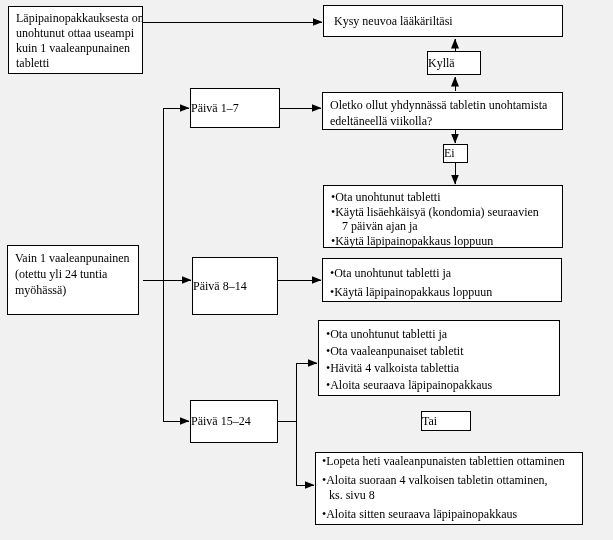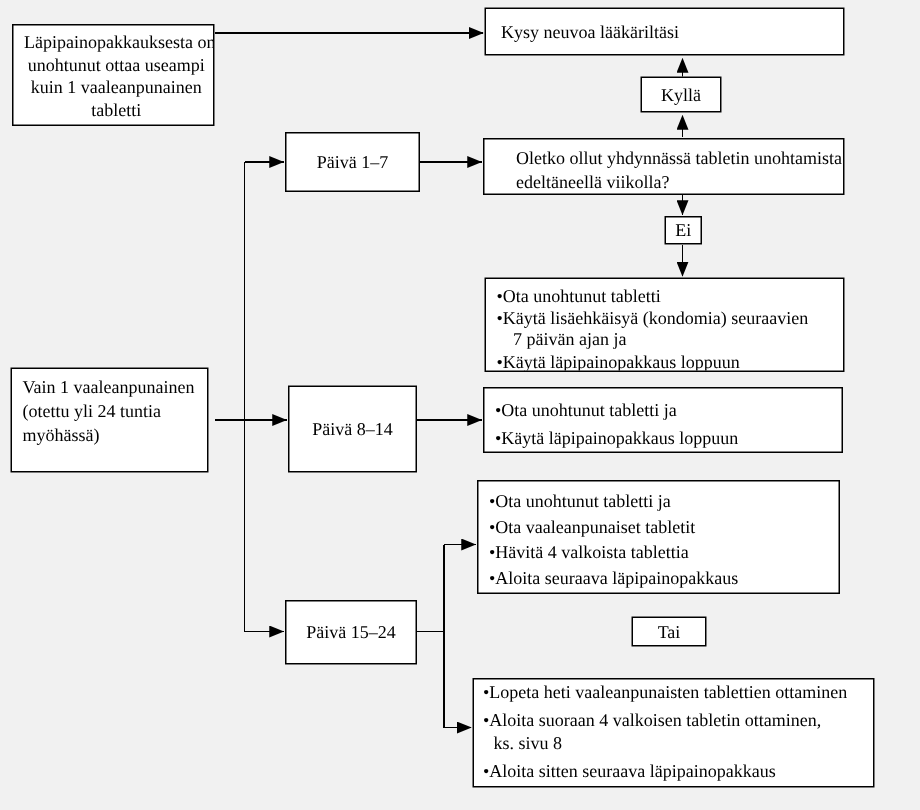--- a/index.html
+++ b/index.html
@@ -8,25 +8,25 @@
     background:var(--bg,#f1f1f1);
     font-family:"Liberation Serif", serif;
     font-size:12px; color:#000;
   }
   svg.wires { position:absolute; left:0; top:0; width:613px; height:540px; }
   .box {
     position:absolute; box-sizing:border-box;
     background:var(--boxfill,#fff); border:1px solid #000;
     overflow:hidden;
   }
-  .center { display:flex; align-items:center; justify-content:center; }
+  .center { display:flex; align-items:center; justify-content:flex-start; }
   .vcenter { display:flex; align-items:center;text-align:center; }
   .lines { padding:4px 3px 0 7px; }
   .line { line-height:15px; white-space:nowrap; }
-  #question-box .line { line-height:16px;margin-left:14px; }
+  #question-box .line { line-height:16px; }
   #start-single-box .line { line-height:16px; }
   ul.actions { margin:0; padding:4px 2px 0 7px; list-style:none;font-family:Liberation Serif, serif; }
   .actions li {
     padding-left:11px; text-indent:-11px;
     white-space:pre-line; line-height:14.5px;
   }
   .actions li::before { content:"\2022 "; }
   #actions-2 li { line-height:18px; padding-top:1px; }
   #actions-3 li { line-height:17px; }
   #actions-3 { padding-top:5px; }
@@ -59,21 +59,21 @@
       <line x1="163" y1="421" x2="189" y2="421" marker-end="url(#arr)"></line>
       <line x1="280" y1="108" x2="321" y2="108" marker-end="url(#arr)"></line>
       <line x1="278" y1="280" x2="321" y2="280" marker-end="url(#arr)"></line>
       <line x1="278" y1="421" x2="296" y2="421"></line>
       <line x1="296" y1="363" x2="296" y2="485"></line>
       <line x1="296" y1="363" x2="317" y2="363" marker-end="url(#arr)"></line>
       <line x1="296" y1="485" x2="314" y2="485" marker-end="url(#arr)"></line>
     </g>
   </svg>
 
-  <div class="box lines" id="start-multi-box" style="left:8px; top:16px; width:135px; height:68px;text-align:center;">
+  <div class="box lines" id="start-multi-box" style="left:8px; top:6px; width:135px; height:68px;">
     <div class="line">Läpipainopakkauksesta on</div>
     <div class="line">unohtunut ottaa useampi</div>
     <div class="line">kuin 1 vaaleanpunainen</div>
     <div class="line">tabletti</div>
   </div>
 
   <div class="box vcenter" id="consult-box" style="left:323px; top:5px; width:240px; height:32px;">
     <span>Kysy neuvoa lääkäriltäsi</span>
   </div>
 

